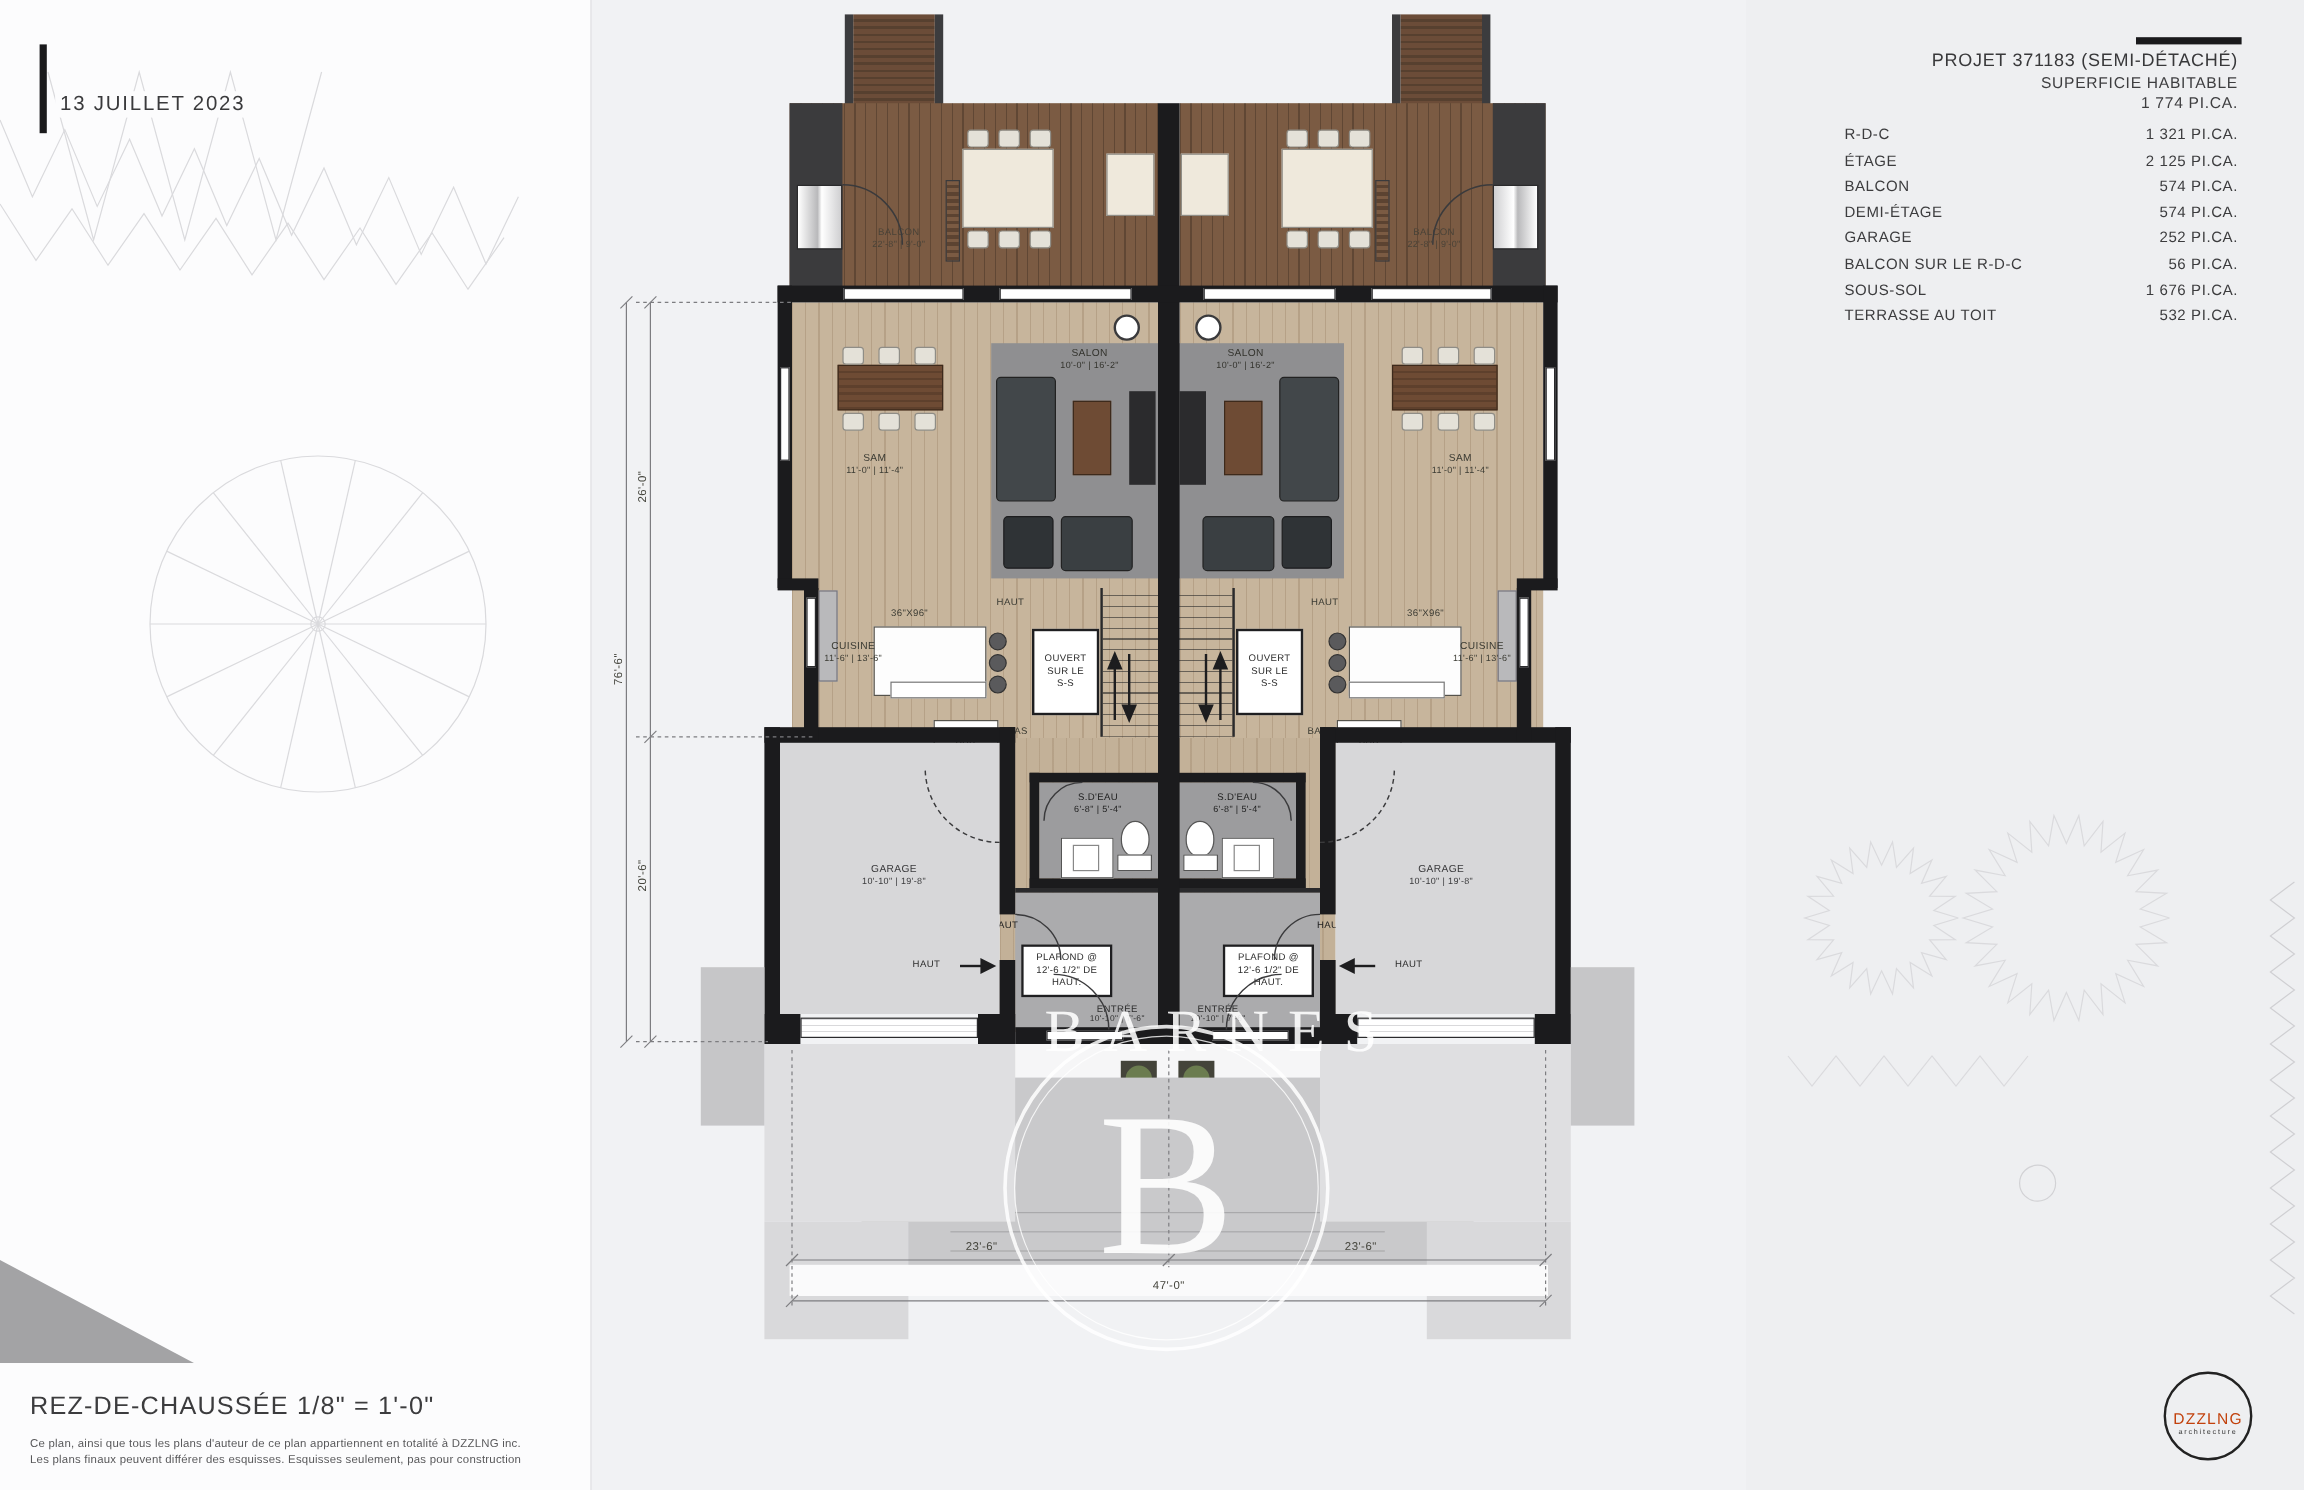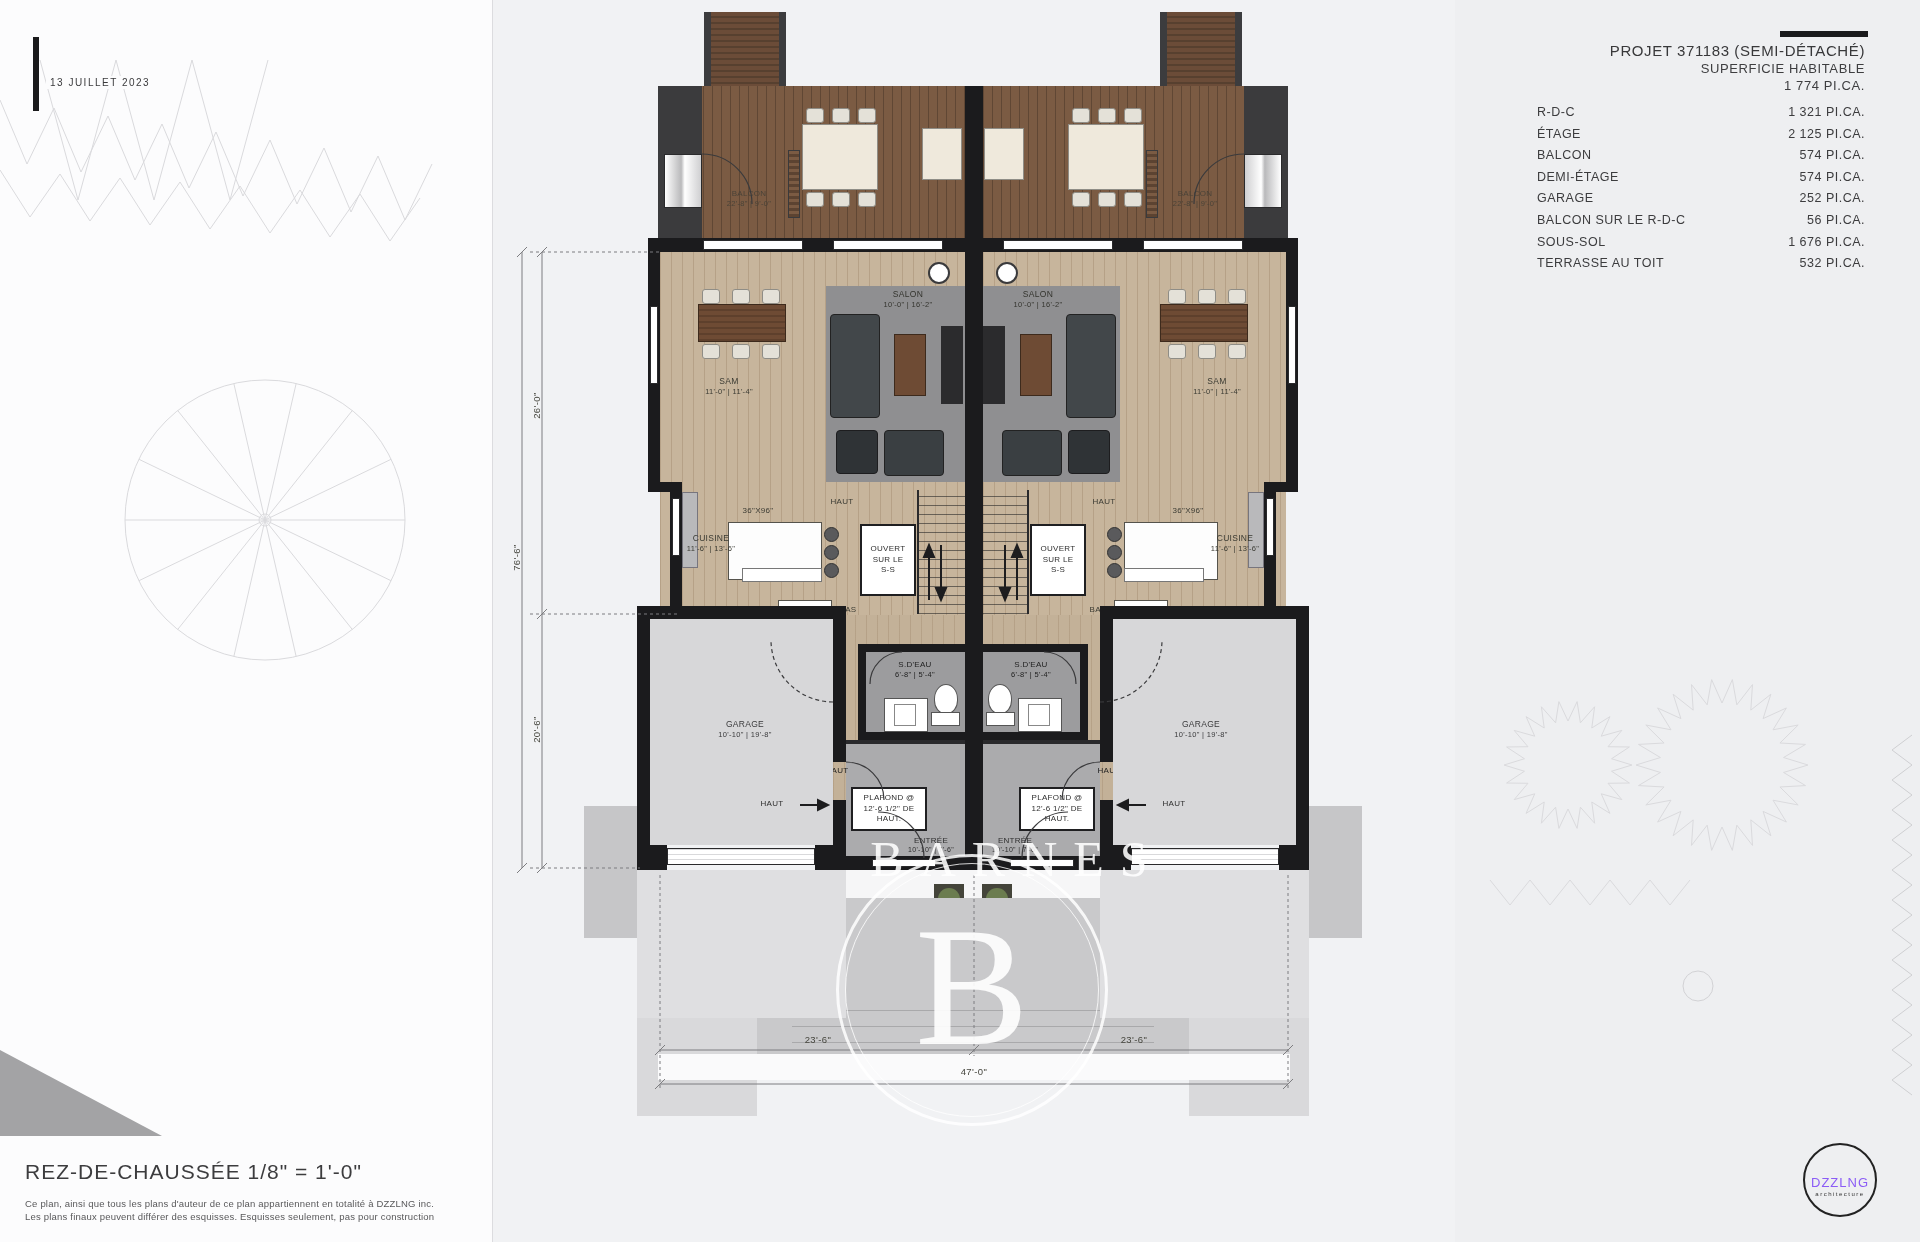--- a/index.html
+++ b/index.html
@@ -414,21 +414,21 @@
   <div style="position:absolute;left:844px;top:830px;width:346px;text-align:center;font-family:'Liberation Serif',serif;font-size:50px;letter-spacing:16px;color:rgba(255,255,255,0.88);">BARNES</div>
   <div style="position:absolute;left:836px;top:854px;width:272px;height:272px;border:3px solid rgba(255,255,255,0.85);border-radius:50%;box-sizing:border-box;">
     <div style="position:absolute;left:6px;top:6px;right:6px;bottom:6px;border:1px solid rgba(255,255,255,0.8);border-radius:50%;"></div>
     <div style="position:absolute;left:0;top:28px;width:100%;text-align:center;font-family:'Liberation Serif',serif;font-size:170px;line-height:1.2;color:rgba(255,255,255,0.9);">B</div>
   </div>
 </div>
 
 <div style="position:absolute;z-index:6;left:0;top:0;width:1920px;height:1242px;pointer-events:none;">
 
   <div class="abs" style="left:33px;top:37px;width:6px;height:74px;background:#1a1a1c;"></div>
-  <div class="abs" style="left:46px;top:76px;font-size:10px;letter-spacing:1.5px;color:#3a3a3c;background:#fcfcfd;padding:1px 4px;">13 JUILLET 2023</div>
+  <div class="abs" style="left:46px;top:76px;font-size:17px;letter-spacing:1.5px;color:#3a3a3c;background:#fcfcfd;padding:1px 4px;">13 JUILLET 2023</div>
 
   <div class="abs" style="left:1780px;top:31px;width:88px;height:6px;background:#1a1a1c;"></div>
   <div class="titleblock" style="left:1500px;top:42px;width:365px;font-size:15px;color:#38383a;">PROJET 371183 (SEMI-DÉTACHÉ)</div>
   <div class="titleblock" style="left:1500px;top:61px;width:365px;font-size:13px;color:#3e3e40;">SUPERFICIE HABITABLE</div>
   <div class="titleblock" style="left:1500px;top:78px;width:365px;font-size:13px;color:#3e3e40;">1 774 PI.CA.</div>
   <div class="abs" style="left:1537px;top:102px;width:328px;">
     <div class="trow">
         <span>R-D-C</span>
         <span>1 321 PI.CA.</span>
       </div>
@@ -460,16 +460,16 @@
         <span>TERRASSE AU TOIT</span>
         <span>532 PI.CA.</span>
       </div>
   </div>
 
   <div class="abs" style="left:25px;top:1160px;font-size:21px;letter-spacing:1px;color:#3c3c3e;">REZ-DE-CHAUSSÉE  1/8" = 1'-0"</div>
   <div class="abs" style="left:25px;top:1198px;font-size:9.5px;color:#58585a;letter-spacing:.2px;">Ce plan, ainsi que tous les plans d'auteur de ce plan appartiennent en totalité à DZZLNG inc.</div>
   <div class="abs" style="left:25px;top:1211px;font-size:9.5px;color:#58585a;letter-spacing:.2px;">Les plans finaux peuvent différer des esquisses. Esquisses seulement, pas pour construction</div>
 
   <div class="abs" style="left:1803px;top:1143px;width:74px;height:74px;border:2.5px solid #222;border-radius:50%;box-sizing:border-box;display:flex;flex-direction:column;align-items:center;justify-content:center;background:rgba(255,255,255,.0);">
-    <span style="font-size:13px;letter-spacing:1px;color:#8b5cf6;margin-top:12px;">DZZLNG</span>
+    <span style="font-size:13px;letter-spacing:1px;color:#c2410c;margin-top:12px;">DZZLNG</span>
     <span style="font-size:6px;letter-spacing:1.5px;color:#333;margin-top:1px;">architecture</span>
   </div>
 </div>
 
 </body></html>

